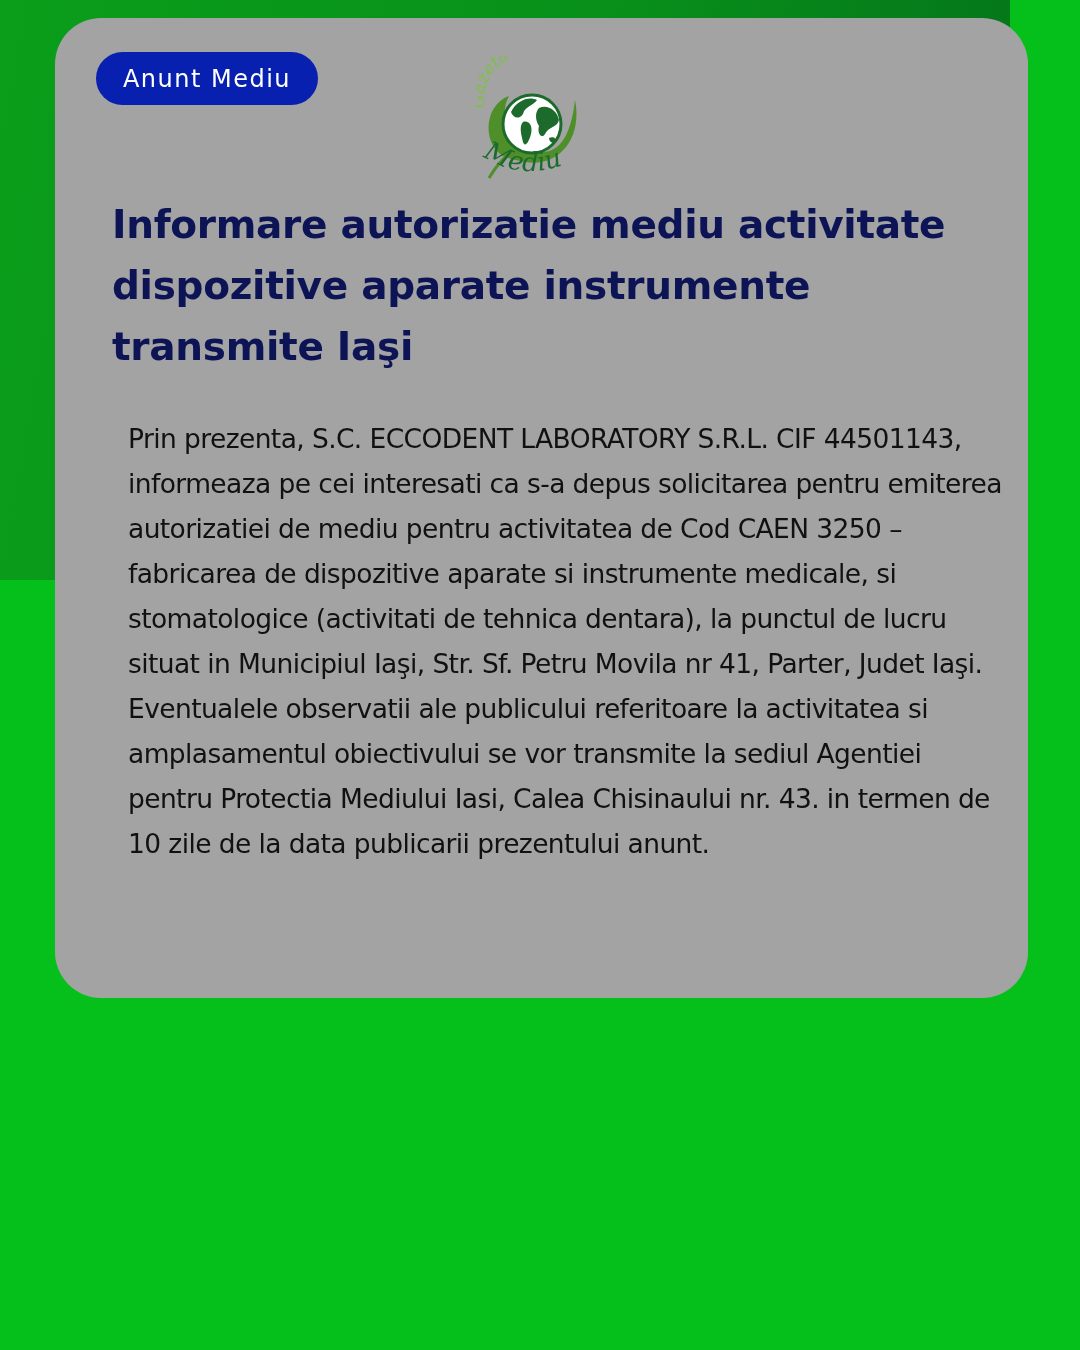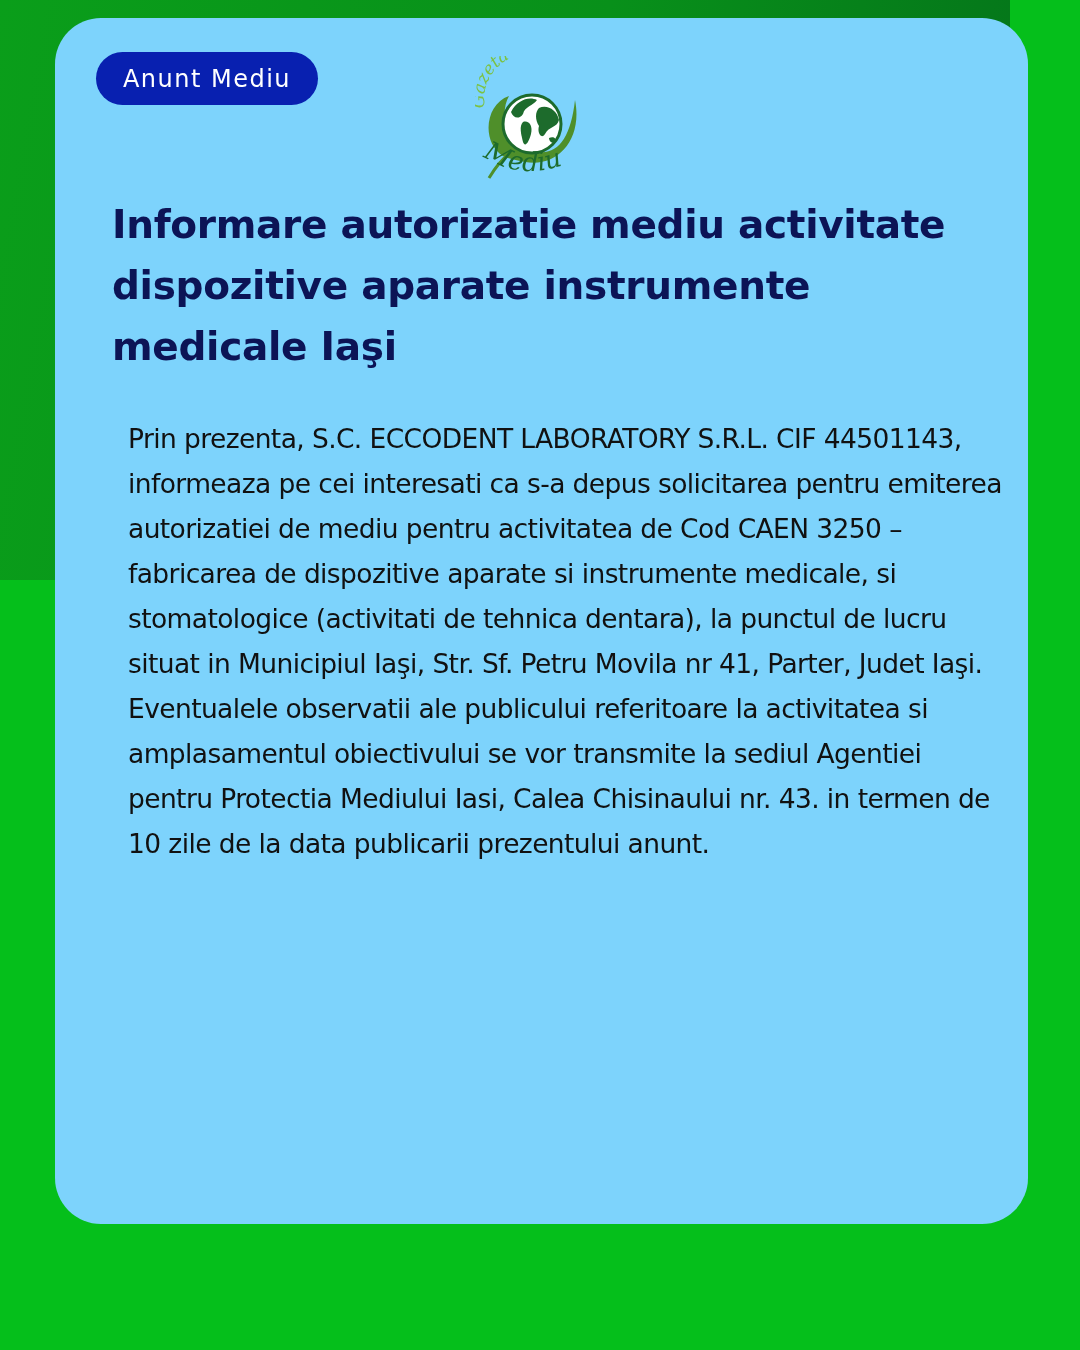--- a/index.html
+++ b/index.html
@@ -6,22 +6,22 @@
   body {
     width: 1080px; height: 1350px; position: relative; overflow: hidden;
     background: #05bf1b;
     font-family: "Liberation Sans", "DejaVu Sans", sans-serif;
   }
   .bg-dark {
     position: absolute; left: 0; top: 0; width: 1010px; height: 580px;
     background: linear-gradient(100deg, #0a9e1a 0%, #08901a 55%, #04721a 100%);
   }
   .card {
-    position: absolute; left: 55px; top: 18px; width: 973px; height: 1206px;
-    background: #7dd3fc; border-radius: 46px;
+    position: absolute; left: 55px; top: 18px; width: 973px; height: 980px;
+    background: #a3a3a3; border-radius: 46px;
   }
   .badge {
     position: absolute; left: 41px; top: 34px; width: 222px; height: 53px;
     background: #0820b0; border-radius: 27px;
     display: flex; align-items: center; justify-content: center;
     color: #ffffff; font-size: 24px; letter-spacing: 1.5px;
     font-family: "DejaVu Sans", sans-serif;
   }
   .logo {
     position: absolute; left: 420px; top: 38px; width: 112px; height: 135px;
@@ -65,16 +65,16 @@
       <path d="M 36 56 C 42 44, 54 40, 62 44 C 58 50, 50 50, 48 58 C 44 64, 38 62, 36 56 Z" fill="#1d6b2c"></path>
       <path d="M 48 66 C 54 64, 58 70, 56 78 C 54 86, 50 92, 48 86 C 46 78, 44 70, 48 66 Z" fill="#1d6b2c"></path>
       <path d="M 64 52 C 72 48, 82 54, 84 64 C 82 72, 74 70, 70 78 C 66 84, 62 76, 64 70 C 60 64, 60 56, 64 52 Z" fill="#1d6b2c"></path>
       <path d="M 74 82 C 78 80, 82 82, 80 86 C 78 88, 74 86, 74 82 Z" fill="#1d6b2c"></path>
       <text font-family="DejaVu Serif, serif" font-size="26" fill="#1d6b2c" font-style="italic">
         <textPath href="#arcBot">Mediu</textPath>
       </text>
     </svg>
   </div>
 
-  <h1 class="title">Informare autorizatie mediu activitate dispozitive aparate instrumente medicale Iaşi</h1>
+  <h1 class="title">Informare autorizatie mediu activitate dispozitive aparate instrumente transmite Iaşi</h1>
 
   <p class="body-text">Prin prezenta, S.C. ECCODENT LABORATORY S.R.L. CIF 44501143, informeaza pe cei interesati ca s-a depus solicitarea pentru emiterea autorizatiei de mediu pentru activitatea de Cod CAEN 3250 – fabricarea de dispozitive aparate si instrumente medicale, si stomatologice (activitati de tehnica dentara), la punctul de lucru situat in Municipiul Iaşi, Str. Sf. Petru Movila nr 41, Parter, Judet Iaşi. Eventualele observatii ale publicului referitoare la activitatea si amplasamentul obiectivului se vor transmite la sediul Agentiei pentru Protectia Mediului Iasi, Calea Chisinaului nr. 43. in termen de 10 zile de la data publicarii prezentului anunt.</p>
 </div>
 
 </body></html>

